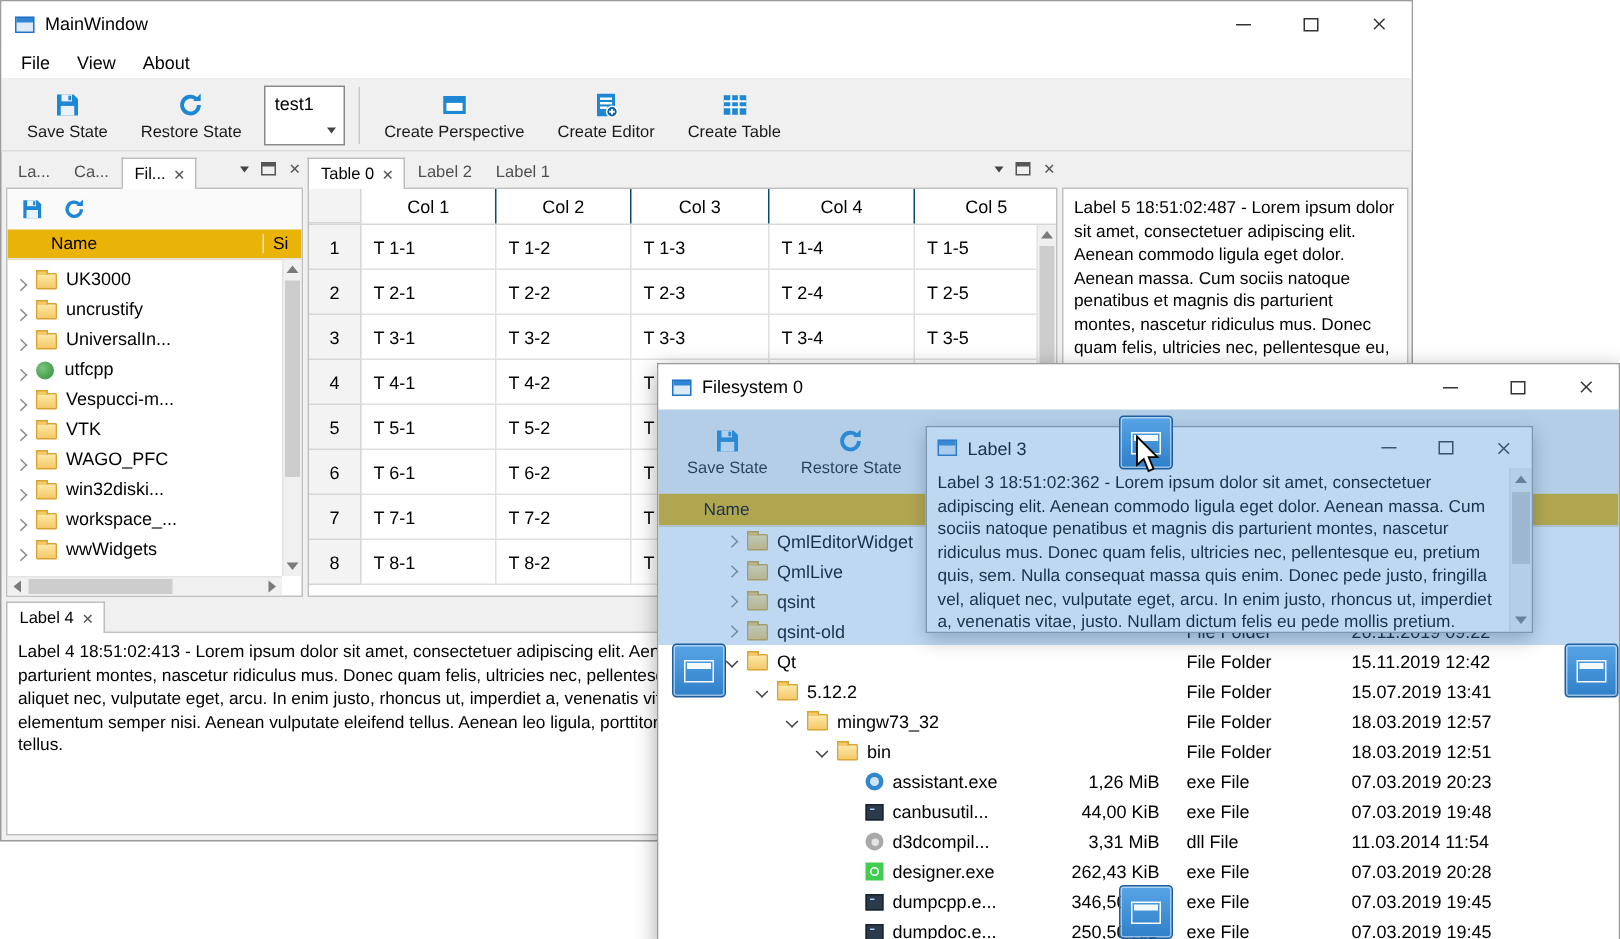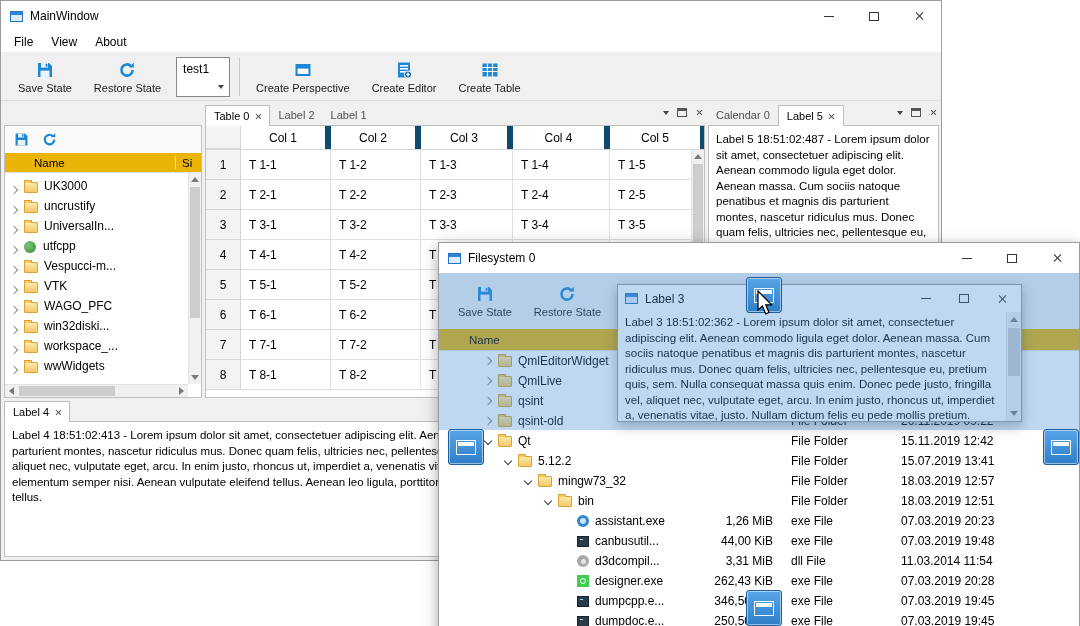--- a/index.html
+++ b/index.html
@@ -47,21 +47,21 @@
 .ico-gear{width:12px;height:12px;border-radius:50%;background:#2f86d1;position:relative;flex:none;margin-right:6px;display:inline-block}
 .ico-gear::before{content:"";position:absolute;left:3px;right:3px;top:3px;bottom:3px;background:#cfe4f6;border-radius:50%}
 .ico-con{width:12px;height:11px;background:#2b3b4a;border:1px solid #152330;flex:none;margin-right:6px;position:relative;display:inline-block}
 .ico-con::before{content:"";position:absolute;left:2px;top:2px;width:3px;height:1px;background:#9fd4ff}
 .ico-dll{width:12px;height:12px;border-radius:50%;background:#a9a9a9;position:relative;flex:none;margin-right:6px;display:inline-block}
 .ico-dll::before{content:"";position:absolute;left:3.5px;right:3.5px;top:3.5px;bottom:3.5px;background:#e4e4e4;border-radius:50%}
 .ico-qt{width:12px;height:12px;background:#41cd52;flex:none;margin-right:6px;position:relative;display:inline-block}
 .ico-qt::before{content:"";position:absolute;left:3px;right:3px;top:3px;bottom:3px;border:1px solid #fff;border-radius:50%}
 .treehdr{height:20px;border-bottom:1px solid #e2e2e2;display:flex;align-items:center;font-size:11.5px;color:#000;background:#eab308;position:relative}
 .thead{display:flex;height:24px;background:#fff;border-bottom:1px solid #d6d6d6}
-.th{display:flex;align-items:center;justify-content:center;font-size:12px;border-right:6px solid #0c4a6e;overflow:hidden;flex:none}
+.th{display:flex;align-items:center;justify-content:center;font-size:12px;border-right:1px solid #0c4a6e;overflow:hidden;flex:none}
 .trx{display:flex;height:30px}
 .td{display:flex;align-items:center;padding-left:8px;font-size:12px;border-right:1px solid #e0e0e0;border-bottom:1px solid #e0e0e0;overflow:hidden;flex:none}
 .rn{justify-content:center;padding-left:0;background:#f3f3f3;border-right:1px solid #d6d6d6;border-bottom:1px solid #d6d6d6}
 .c0{width:35px}.c1{width:90px}.c2{width:90px}.c3{width:92px}.c4{width:97px}.c5{width:96px}
 .para{padding:6px 7px;font-size:11.5px;line-height:15.5px;color:#000;overflow:hidden;height:100%}
 .f-size{position:absolute;left:228px;width:106px;text-align:right}
 .f-type{position:absolute;left:352px}
 .f-date{position:absolute;left:462px}
 .sbv{position:absolute;background:#f0f0f0;border-left:1px solid #e3e3e3}
 .sbh{position:absolute;background:#f0f0f0;border-top:1px solid #e3e3e3}
@@ -141,20 +141,37 @@
     <div class="tool-btn">
       <svg width="20" height="20" viewBox="0 0 20 20">
           <rect x="2.5" y="3.5" width="15" height="13" fill="#1e87d5"></rect>
           <path d="M2.5 7.5h15M2.5 11.5h15M7.5 3.5v13M12.5 3.5v13" stroke="#fff" stroke-width="1.2"></path>
         </svg>
       <span>Create Table</span>
     </div>
   </div>
 
   <div class="panel" style="left:3px;top:104px;width:198px;height:293px">
+    <div class="ptabs">
+      <div class="tab">
+          <span>La...</span>
+        </div>
+      <div class="tab">
+          <span>Ca...</span>
+        </div>
+      <div class="tab active">
+          <span>Fil...</span>
+          <i class="xicon sm"></i>
+        </div>
+      <div class="ptab-ctrl">
+        <i class="arr-down"></i>
+        <i class="dicon"></i>
+        <i class="xicon sm"></i>
+      </div>
+    </div>
     <div class="pcontent">
       <div style="height:27px;display:flex;align-items:center;gap:11px;padding-left:8px;background:#fafafa">
         <svg width="17" height="17" viewBox="0 0 20 20">
             <path d="M3 3h11l3 3v11H3z" fill="#1e87d5"></path>
             <rect x="6" y="3" width="7" height="4.6" fill="#eaf3fb"></rect>
             <rect x="10.6" y="3.8" width="1.8" height="3" fill="#1e87d5"></rect>
             <rect x="5.5" y="10.6" width="9" height="6.4" fill="#eaf3fb"></rect>
           </svg>
         <svg width="17" height="17" viewBox="0 0 20 20">
             <path d="M15.6 10a5.6 5.6 0 1 1-1.6-3.9" fill="none" stroke="#1e87d5" stroke-width="2.6"></path>
@@ -322,34 +339,20 @@
         </div>
       <div class="sbv" style="right:0;top:24px;bottom:0;width:13px">
         <i class="tri-up" style="left:2px;top:4px"></i>
         <div class="sbthumb" style="left:1px;right:1px;top:14px;height:40%"></div>
         <i class="tri-dn" style="left:2px;bottom:4px"></i>
       </div>
     </div>
   </div>
 
   <div class="panel" style="left:707px;top:104px;width:231px;height:293px">
-    <div class="ptabs">
-      <div class="tab">
-          <span>Calendar 0</span>
-        </div>
-      <div class="tab active">
-          <span>Label 5</span>
-          <i class="xicon sm"></i>
-        </div>
-      <div class="ptab-ctrl">
-        <i class="arr-down"></i>
-        <i class="dicon"></i>
-        <i class="xicon sm"></i>
-      </div>
-    </div>
     <div class="pcontent">
       <div class="para">Label 5 18:51:02:487 - Lorem ipsum dolor sit amet, consectetuer adipiscing elit. Aenean commodo ligula eget dolor. Aenean massa. Cum sociis natoque penatibus et magnis dis parturient montes, nascetur ridiculus mus. Donec quam felis, ultricies nec, pellentesque eu, pretium quis, sem. Nulla consequat massa quis enim. Donec pede justo, fringilla vel, aliquet nec, vulputate eget, arcu. In enim justo, rhoncus ut, imperdiet a, venenatis vitae, justo. Nullam dictum felis eu pede mollis pretium. Integer tincidunt. Cras dapibus.</div>
     </div>
   </div>
 
   <div class="panel" style="left:3px;top:400px;width:935px;height:156px">
     <div class="ptabs">
       <div class="tab active">
           <span>Label 4</span>
           <i class="xicon sm"></i>

